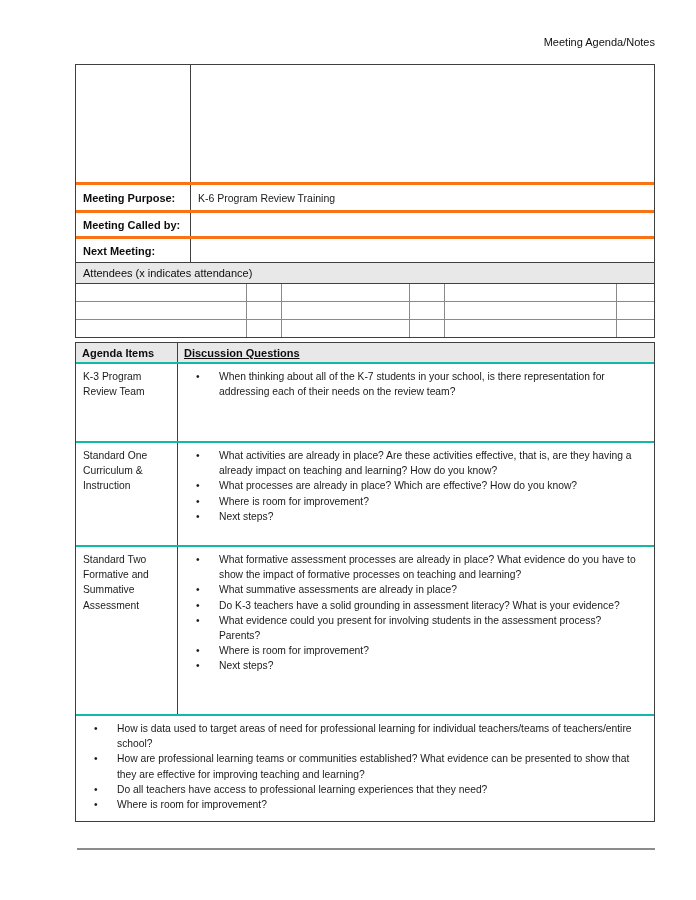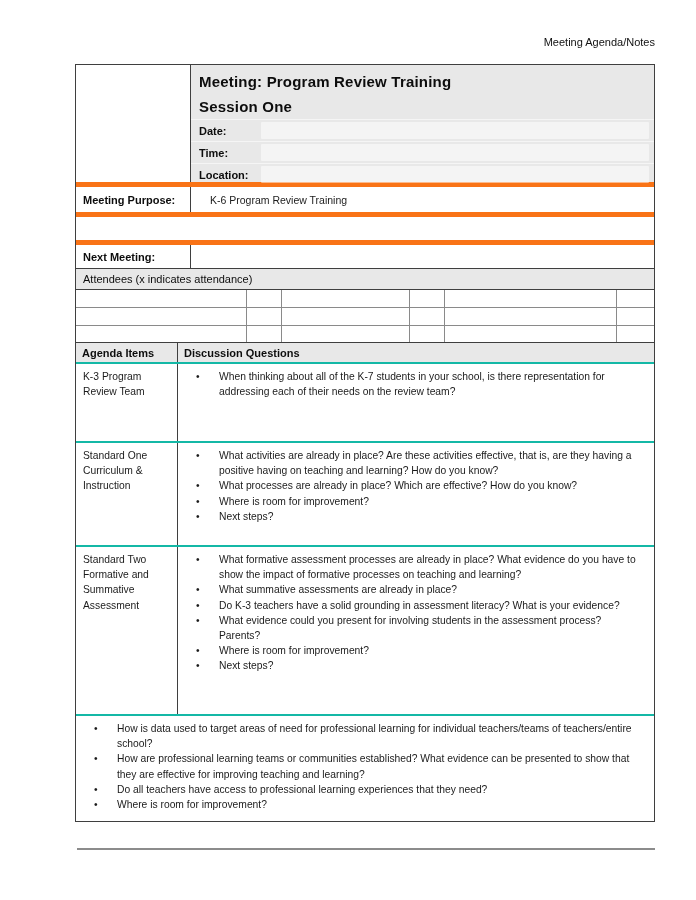--- a/index.html
+++ b/index.html
@@ -27,21 +27,21 @@
   .t1-logo{width:115px;border-right:1.5px solid #3f3f3f;box-sizing:border-box;background:#fff;}
   .t1-title-cell{flex:1;background:#e8e8e8;padding-top:4px;box-sizing:border-box;}
   .title1,.title2{
     font-size:15px;font-weight:bold;color:#0d0d0d;
     padding-left:8px;line-height:25px;letter-spacing:.2px;
   }
   .frow{display:flex;align-items:center;height:21px;border-top:1px solid rgba(255,255,255,.55);}
   .flabel{width:62px;padding-left:8px;font-size:11px;font-weight:bold;color:#0d0d0d;flex:none;}
   .fvalue{flex:1;height:17px;margin-right:5px;background:rgba(255,255,255,.5);border-radius:1px;}
 
-  .t1-row{display:flex;border-top:5px solid #f97316;gap:12px;}
+  .t1-row{display:flex;border-top:3px solid #f97316;}
   .t1-label{
     width:115px;flex:none;box-sizing:border-box;
     border-right:1.5px solid #3f3f3f;
     font-size:11px;font-weight:bold;color:#0d0d0d;
     display:flex;align-items:center;padding-left:7px;
   }
   .t1-value{
     flex:1;display:flex;align-items:center;
     font-size:10.5px;padding-left:7px;color:#1b1b1b;
   }
@@ -63,21 +63,21 @@
   .t2{
     position:absolute;left:75px;top:342px;width:580px;
     border:1.5px solid #3f3f3f;box-sizing:border-box;background:#fff;
   }
   .t2-head{display:flex;background:#e8e8e8;height:19px;}
   .t2-head .th{
     font-size:11px;font-weight:bold;color:#0d0d0d;
     display:flex;align-items:center;padding-left:6px;box-sizing:border-box;
   }
   .t2-left-col{width:102px;flex:none;border-right:1px solid #3f3f3f;box-sizing:border-box;}
-  .t2-right-col{flex:1;box-sizing:border-box;}
+  .t2-right-col{flex:1;box-sizing:border-box;text-decoration:underline;}
   .t2-row{display:flex;border-top:2px solid #14b8a6;}
   .r1{min-height:77px;} .r2{min-height:102px;} .r3{min-height:167px;} .r4{min-height:105px;}
   .item-cell{
     width:102px;flex:none;border-right:1px solid #3f3f3f;box-sizing:border-box;
     font-size:10.3px;line-height:15.2px;color:#1b1b1b;
     padding:5px 6px 4px 7px;
   }
   .q-cell{flex:1;padding:5px 10px 4px 0;box-sizing:border-box;}
   .q{
     position:relative;padding-left:41px;
@@ -93,43 +93,28 @@
 </head>
 <body>
 
 <div class="page">
 
   <div class="doc-type">Meeting Agenda/Notes</div>
 
   <div class="t1">
     <div class="t1-head">
       <div class="t1-logo"></div>
-      <div class="t1-title-cell">
-        <div class="title1">Meeting: Program Review Training</div>
-        <div class="title2">Session One</div>
-        <div class="frow">
-          <span class="flabel">Date:</span>
-          <span class="fvalue"></span>
-        </div>
-        <div class="frow">
-          <span class="flabel">Time:</span>
-          <span class="fvalue"></span>
-        </div>
-        <div class="frow">
-          <span class="flabel">Location:</span>
-          <span class="fvalue"></span>
-        </div>
-      </div>
     </div>
 
     <div class="t1-row h24">
       <div class="t1-label">Meeting Purpose:</div>
       <div class="t1-value">K-6 Program Review Training</div>
     </div>
     <div class="t1-row h23">
+      <div class="t1-label">Meeting Called by:</div>
       <div class="t1-value"></div>
     </div>
     <div class="t1-row h23">
       <div class="t1-label">Next Meeting:</div>
       <div class="t1-value"></div>
     </div>
 
     <div class="t1-att-header">Attendees (x indicates attendance)</div>
 
     <div class="att-grid">
@@ -169,21 +154,21 @@
     <div class="t2-row r1">
       <div class="item-cell">K-3 Program Review Team</div>
       <div class="q-cell">
         <div class="q">When thinking about all of the K-7 students in your school, is there representation for addressing each of their needs on the review team?</div>
       </div>
     </div>
 
     <div class="t2-row r2">
       <div class="item-cell">Standard One Curriculum &amp; Instruction</div>
       <div class="q-cell">
-        <div class="q">What activities are already in place? Are these activities effective, that is, are they having a positive having on teaching and learning?  How do you know?</div>
+        <div class="q">What activities are already in place? Are these activities effective, that is, are they having a already impact on teaching and learning?  How do you know?</div>
         <div class="q">What processes are already in place? Which are effective? How do you know?</div>
         <div class="q">Where is room for improvement?</div>
         <div class="q">Next steps?</div>
       </div>
     </div>
 
     <div class="t2-row r3">
       <div class="item-cell">Standard Two Formative and Summative Assessment</div>
       <div class="q-cell">
         <div class="q">What formative assessment processes are already in place? What evidence do you have to show the impact of formative processes on teaching and learning?</div>

